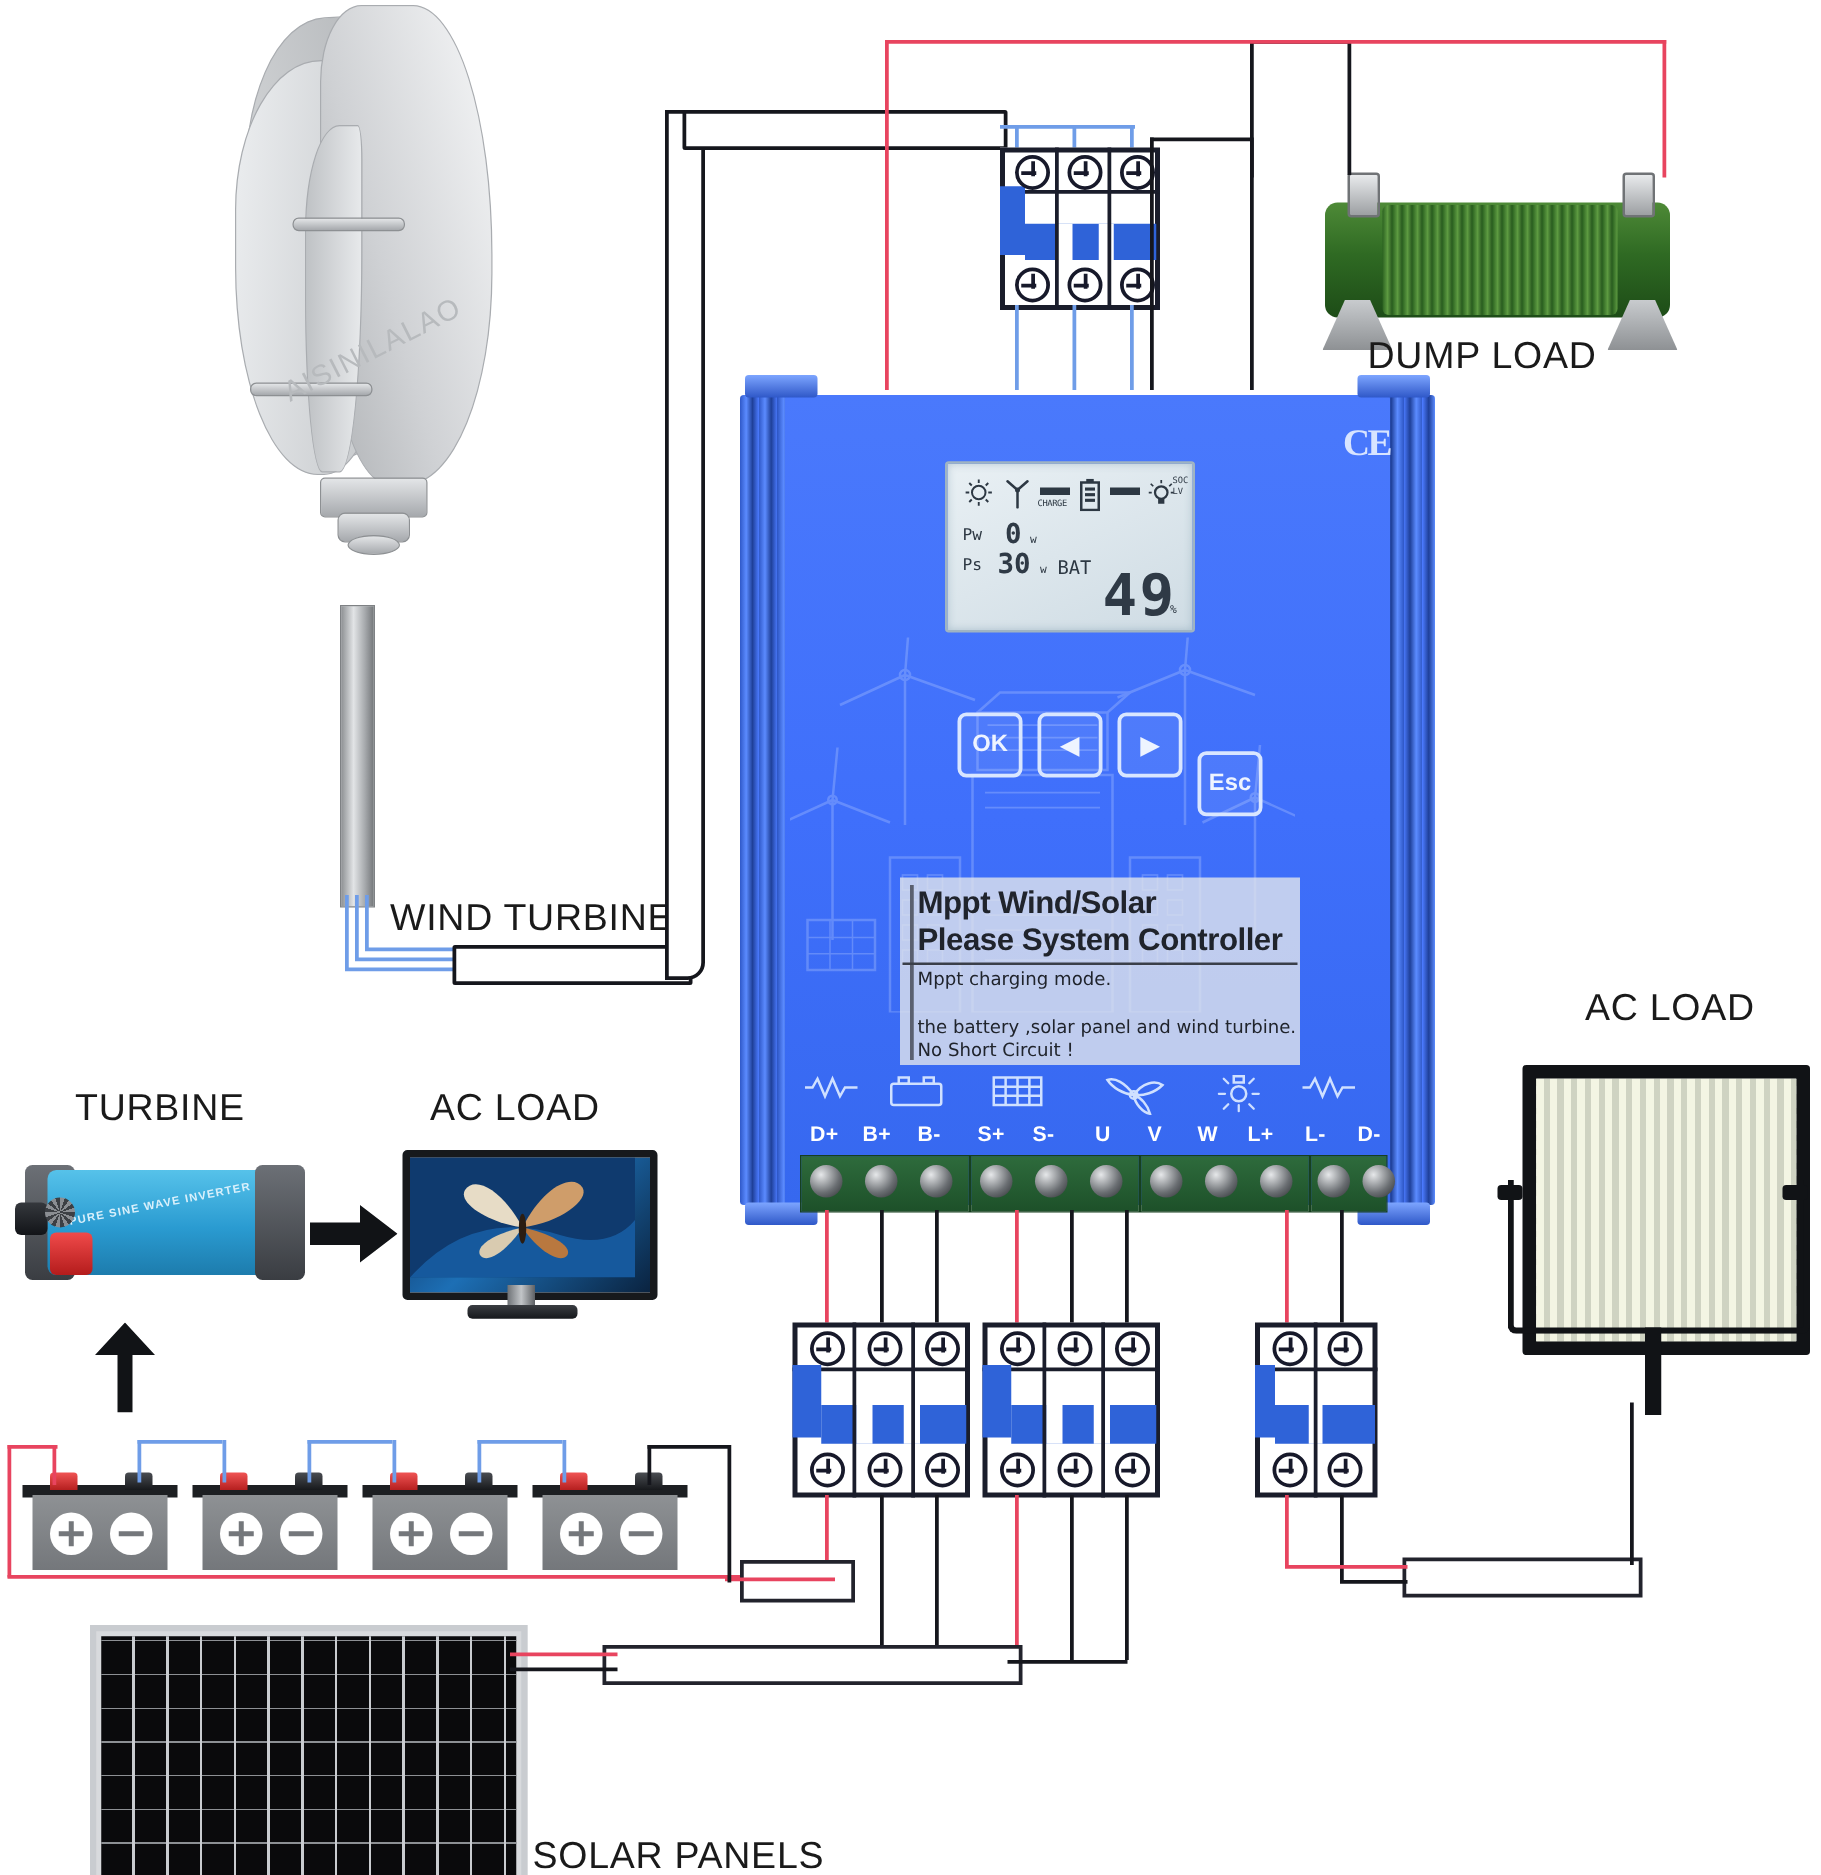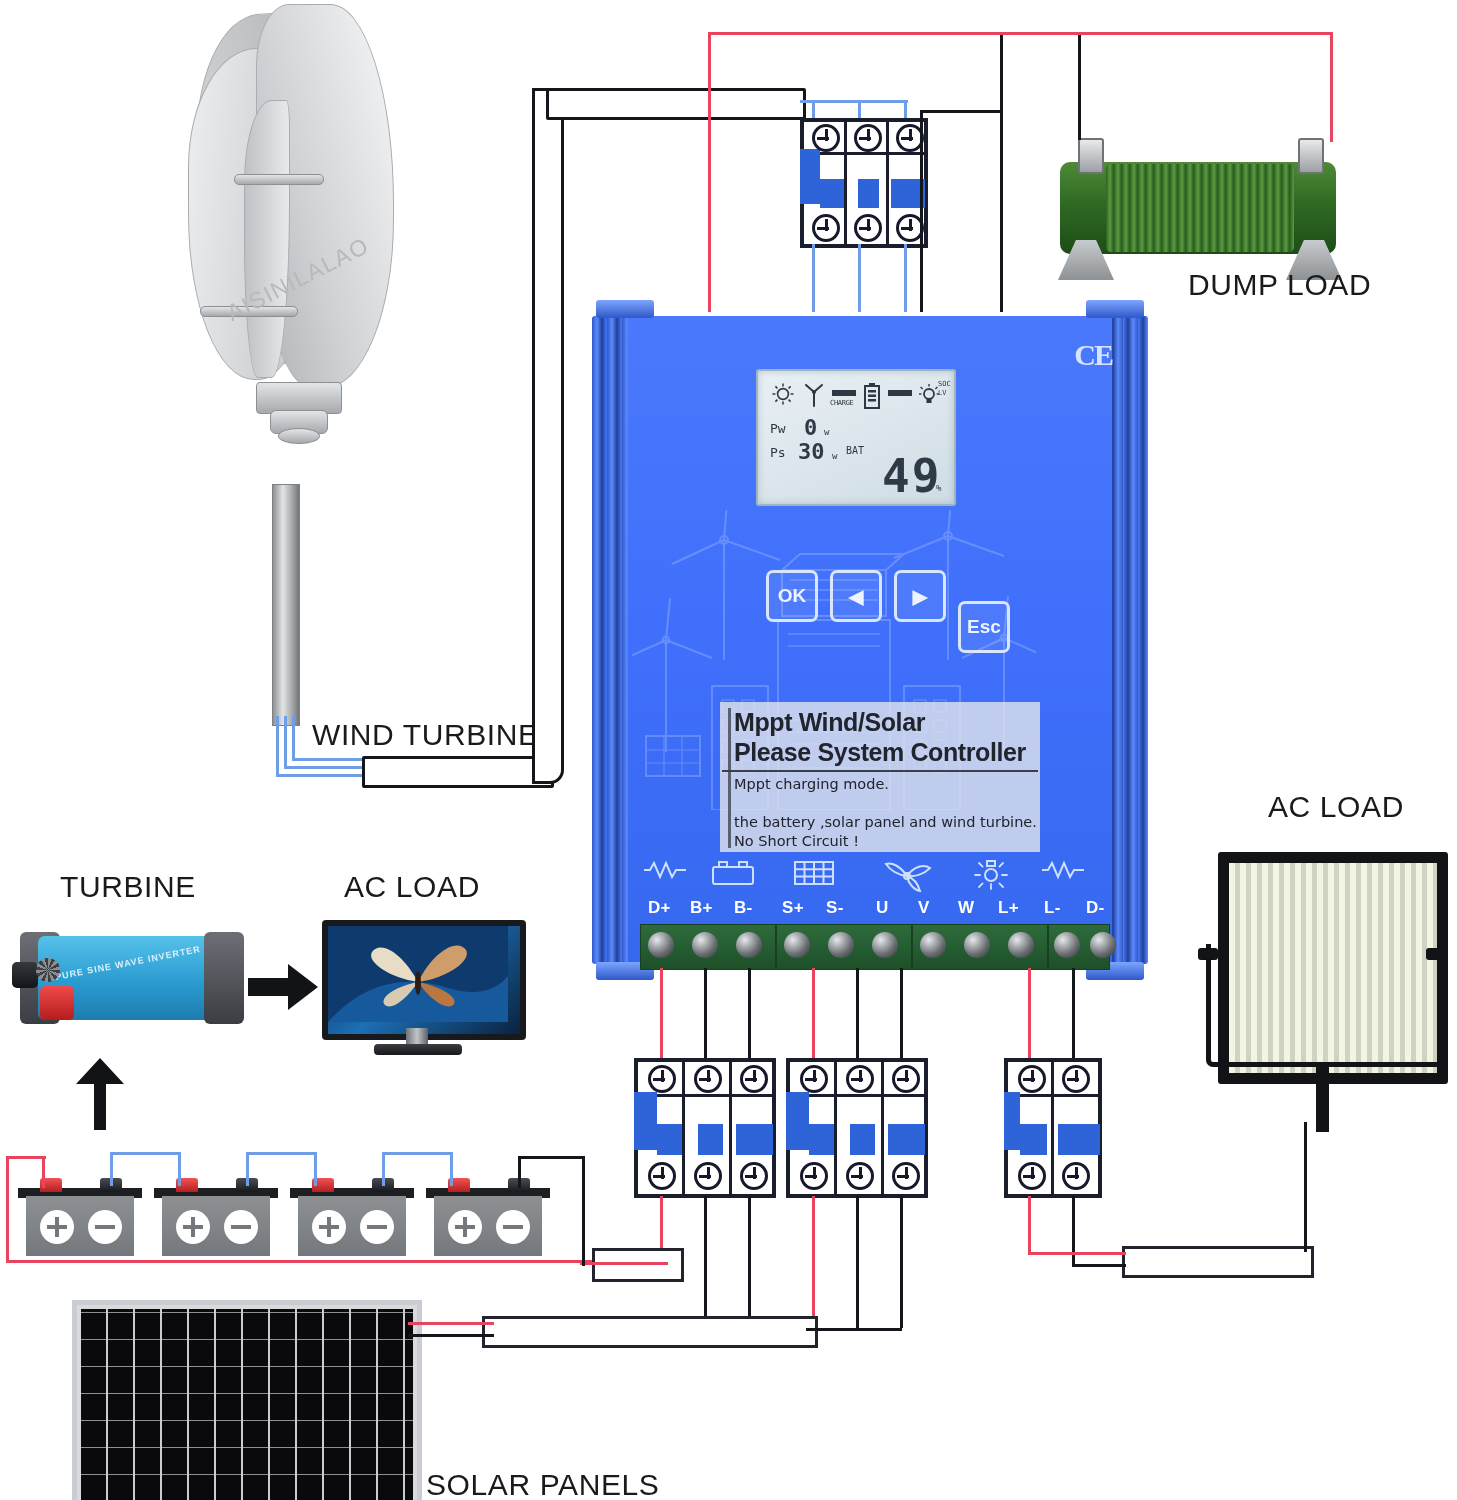--- a/index.html
+++ b/index.html
@@ -234,21 +234,21 @@
   <div class="wb vb" style="left:904px;top:244px;height:68px;"></div>
 
   <div class="dump">
     <div class="dump-body"></div>
     <div class="dump-coil"></div>
     <div class="dump-tab" style="left:40px;top:2px;"></div>
     <div class="dump-tab" style="left:260px;top:2px;"></div>
     <div class="dump-foot" style="left:20px;top:104px;"></div>
     <div class="dump-foot" style="left:248px;top:104px;"></div>
   </div>
-  <div class="lbl" style="left:1188px;top:268px;">DUMP LOAD</div>
+  <div class="lbl" style="left:1094px;top:268px;">DUMP LOAD</div>
 
   <div class="w vw" style="left:1000px;top:32px;height:110px;"></div>
   <div class="w hw" style="left:1000px;top:32px;width:80px;"></div>
   <div class="w vw" style="left:1078px;top:32px;height:108px;"></div>
 
   <div class="wr vr" style="left:1330px;top:32px;height:110px;"></div>
   <div class="wr hr" style="left:708px;top:32px;width:625px;"></div>
   <div class="wr vr" style="left:708px;top:32px;height:280px;"></div>
 
   <div class="w vw" style="left:1000px;top:110px;height:202px;"></div>
@@ -318,21 +318,21 @@
       <div class="lcd-txt" style="left:180px;top:9px;font-size:7px;">SOC</div>
       <div class="lcd-txt" style="left:180px;top:18px;font-size:7px;">LV</div>
 
       <div class="lcd-txt" style="left:12px;top:50px;font-size:13px;">Pw</div>
       <div class="seg" style="left:46px;top:44px;font-size:22px;">0</div>
       <div class="lcd-txt" style="left:66px;top:56px;font-size:9px;">w</div>
 
       <div class="lcd-txt" style="left:12px;top:74px;font-size:13px;">Ps</div>
       <div class="seg" style="left:40px;top:68px;font-size:22px;">30</div>
       <div class="lcd-txt" style="left:74px;top:80px;font-size:9px;">w</div>
-      <div class="lcd-txt" style="left:88px;top:74px;font-size:10px;">BAT</div>
+      <div class="lcd-txt" style="left:88px;top:74px;font-size:15px;">BAT</div>
 
       <div class="seg" style="left:124px;top:78px;font-size:46px;letter-spacing:2px;">49</div>
       <div class="lcd-txt" style="left:178px;top:112px;font-size:9px;">%</div>
     </div>
 
     <svg class="wm" viewBox="0 0 404 300" fill="none" stroke="#bcd0ff" stroke-width="2">
       <g>
         <line x1="92" y1="30" x2="92" y2="150"></line>
         <path d="M92 30 L40 54 M92 30 L148 50 M92 30 L96 -20"></path>
         <circle cx="92" cy="30" r="4"></circle>

